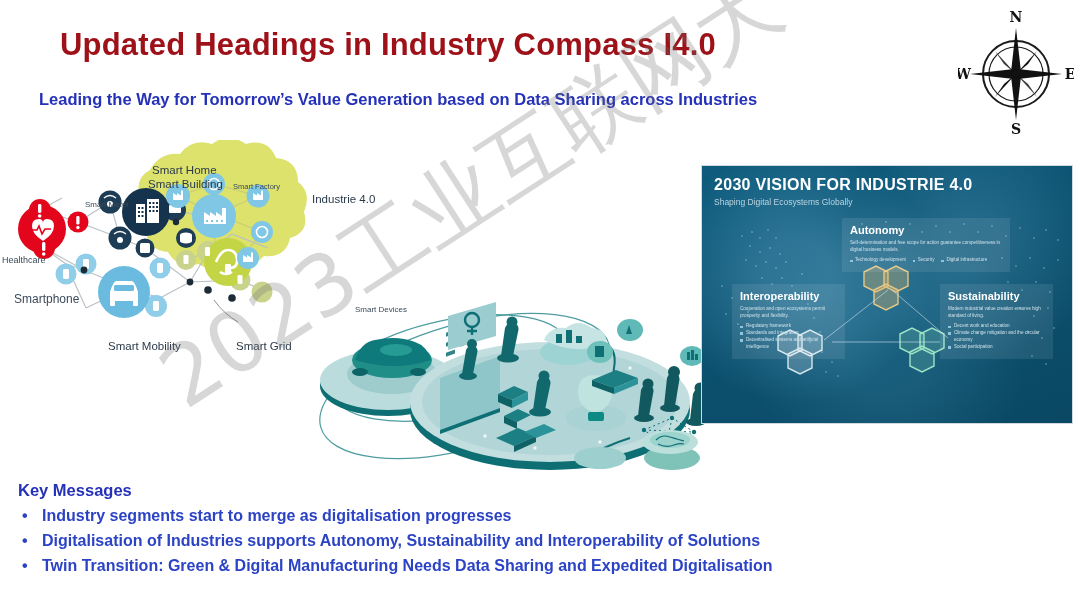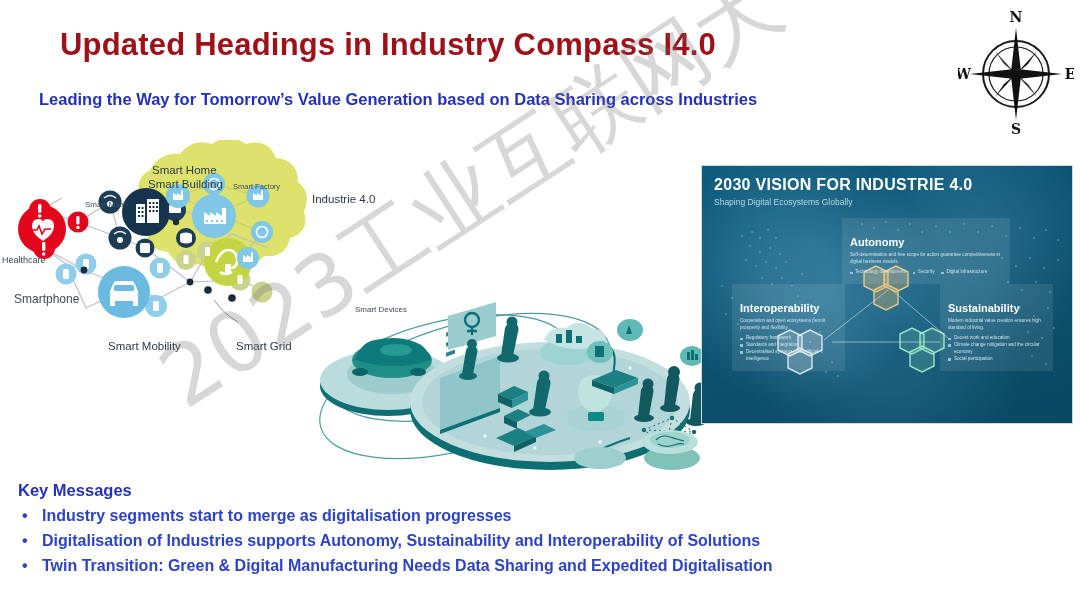--- a/index.html
+++ b/index.html
@@ -71,21 +71,21 @@
     font-size:16px;font-weight:bold;letter-spacing:.3px;white-space:nowrap;
   }
   .v-sub{
     position:absolute;left:12px;top:31px;color:#b9d4e2;
     font-size:8.5px;white-space:nowrap;
   }
   .vcard{
     position:absolute;background:rgba(255,255,255,.09);
     padding:6px 8px 8px 8px;box-sizing:border-box;
   }
-  .vcard h4{margin:12px 0 4px 0;color:#fff;font-size:11px;font-weight:bold;}
+  .vcard h4{margin:0 0 4px 0;color:#fff;font-size:11px;font-weight:bold;}
   .vcard p{margin:0 0 4px 0;color:#cfe1ea;font-size:4.6px;line-height:1.45;}
   .vcard ul{margin:0;padding:0;list-style:none;}
   .vcard li{
     color:#cfe1ea;font-size:4.6px;line-height:1.5;
     padding-left:6px;position:relative;
   }
   .vcard li:before{
     content:"";position:absolute;left:0;top:2.2px;
     width:2.6px;height:2.6px;background:#8fc6de;
   }

